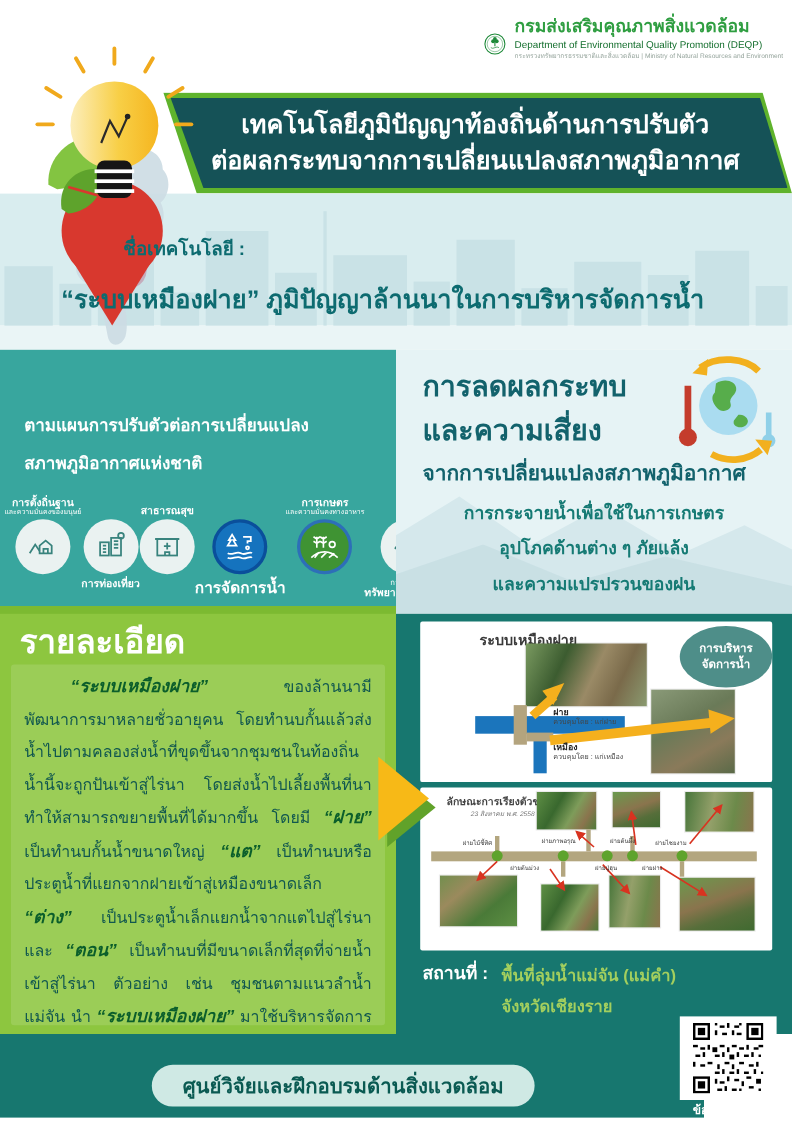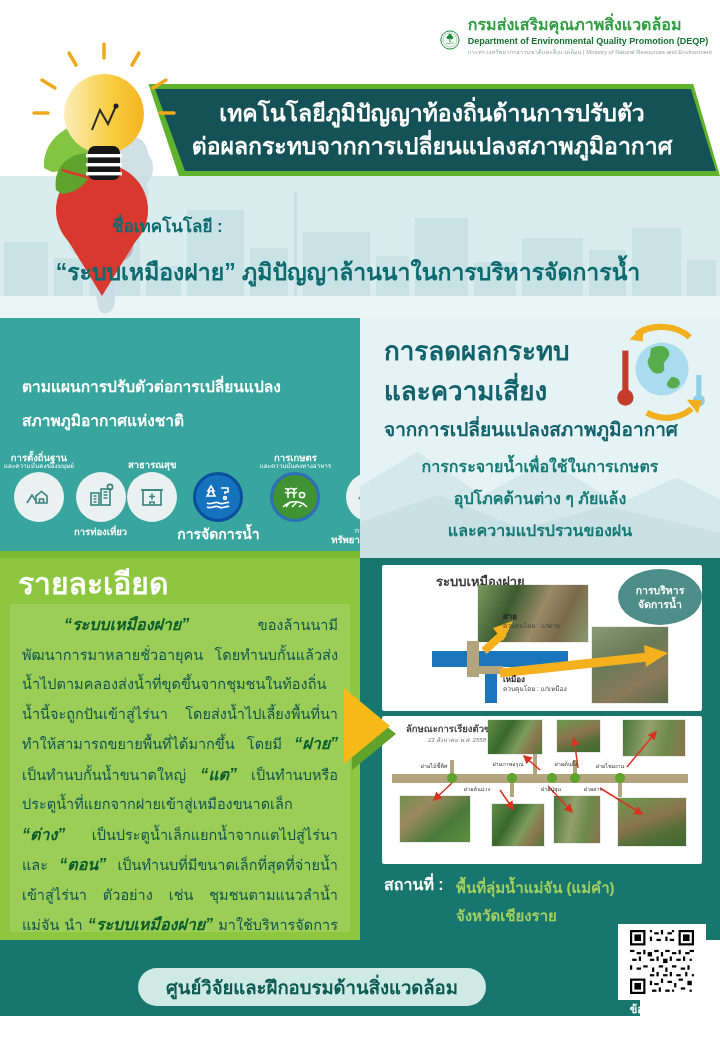--- a/index.html
+++ b/index.html
@@ -3,21 +3,21 @@
 <meta charset="utf-8">
 <style>
   html,body{margin:0;padding:0;background:#fff;}
   .poster{position:relative;width:720px;height:1040px;overflow:hidden;background:#ffffff;
           font-family:"Liberation Sans",sans-serif;}
 
   
   .deqp{position:absolute;left:440px;top:16px;width:272px;display:flex;gap:8px;align-items:flex-start;z-index:4;}
   .deqp-text{display:flex;flex-direction:column;line-height:1.15;}
   .deqp-name{color:#2f9e41;font-weight:bold;font-size:16px;white-space:nowrap;}
-  .deqp-en{color:#156f2e;font-weight:bold;font-size:9px;white-space:nowrap;margin-top:2px;}
+  .deqp-en{color:#156f2e;font-weight:normal;font-size:9px;white-space:nowrap;margin-top:2px;}
   .deqp-min{color:#95a49c;font-size:6px;white-space:nowrap;margin-top:2px;}
 
   
   .cityband{position:absolute;left:0;top:176px;width:720px;height:120px;background:#d9edef;z-index:0;}
   .sky{position:absolute;left:0;top:176px;width:720px;height:120px;display:flex;align-items:flex-end;gap:6px;padding:0 4px;box-sizing:border-box;z-index:1;}
   .sky div{background:#c9e2e6;}
   .cityband-light{position:absolute;left:0;top:296px;width:720px;height:22px;background:#eaf5f6;z-index:0;}
 
   
   .banner-border{position:absolute;left:112px;top:84px;width:608px;height:92px;background:#5fb32c;
@@ -340,21 +340,21 @@
       <svg class="d1-art" width="320" height="146">
         <rect x="50" y="86" width="136" height="16" fill="#1b75bc"></rect>
         <rect x="85" y="76" width="12" height="36" fill="#b4a47e"></rect>
         <rect x="103" y="104" width="12" height="34" fill="#1b75bc"></rect>
         <rect x="97" y="101" width="24" height="8" fill="#b4a47e"></rect>
         <line x1="102" y1="86" x2="122" y2="68" stroke="#f5b01d" stroke-width="8"></line>
         <polygon points="131,56 111,63 121,76" fill="#f5b01d"></polygon>
         <line x1="118" y1="108" x2="266" y2="92" stroke="#f5b01d" stroke-width="9"></line>
         <polygon points="286,88 262,80 264,102" fill="#f5b01d"></polygon>
       </svg>
-      <div class="wlab" style="left:121px;top:47px">
+      <div class="wlab" style="left:121px;top:78px">
         <span class="n">ฝาย</span>
         <span class="c">ควบคุมโดย : แก่ฝาย</span>
       </div>
       <div class="wlab" style="left:121px;top:110px">
         <span class="n">เหมือง</span>
         <span class="c">ควบคุมโดย : แก่เหมือง</span>
       </div>
     </div>
 
     <div class="panel p2">

